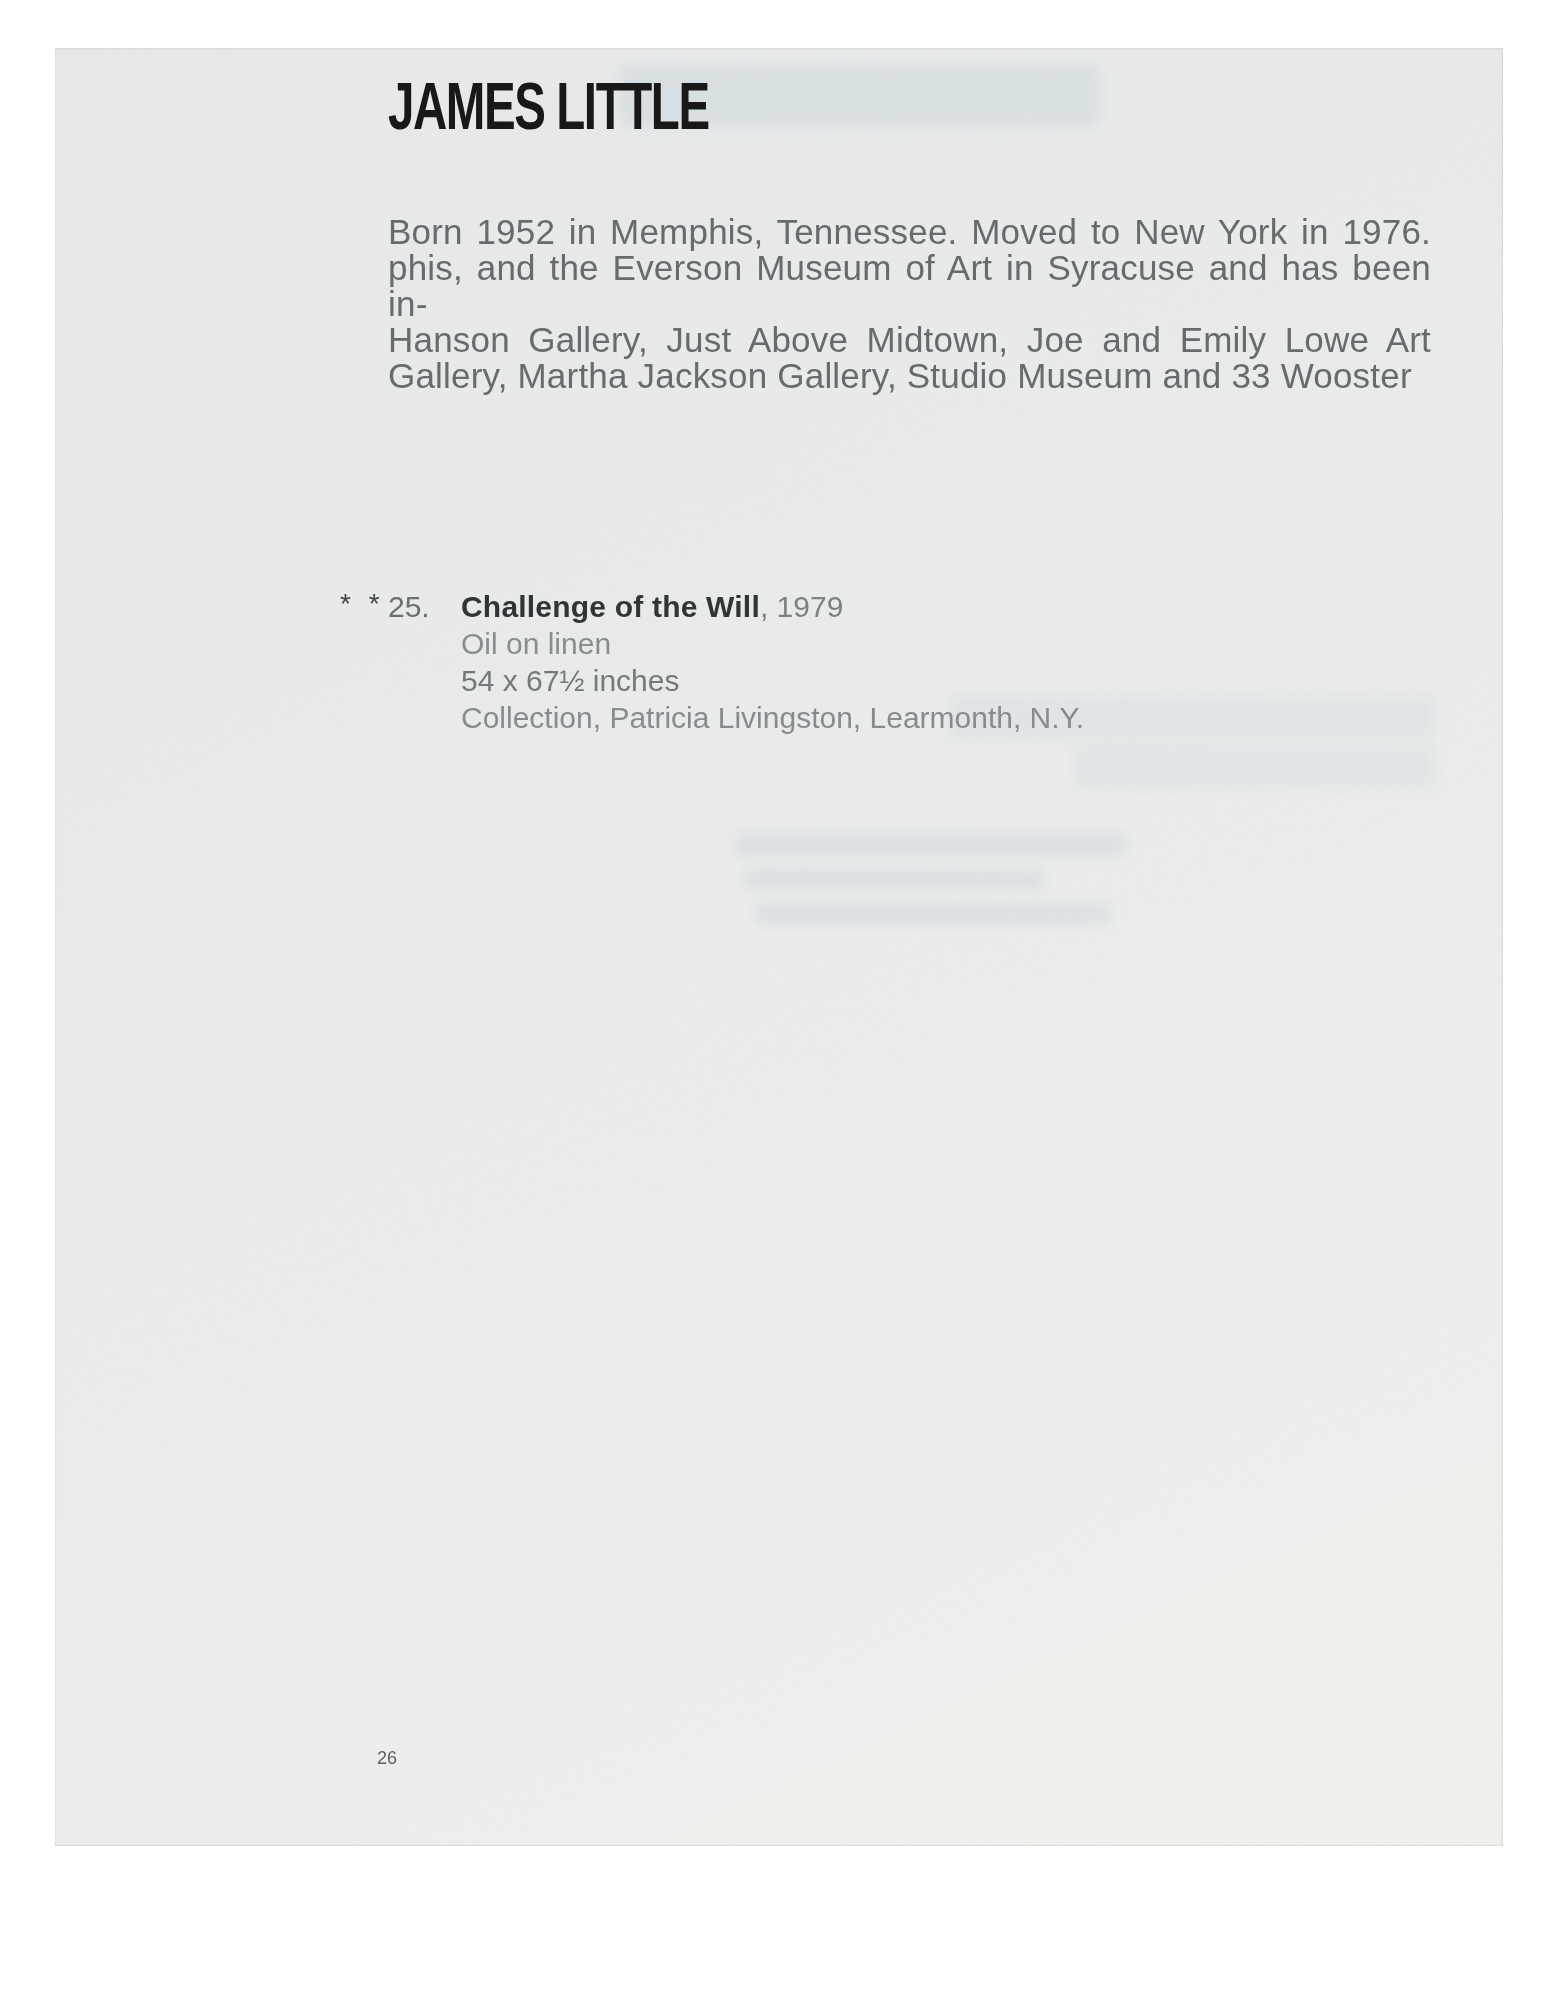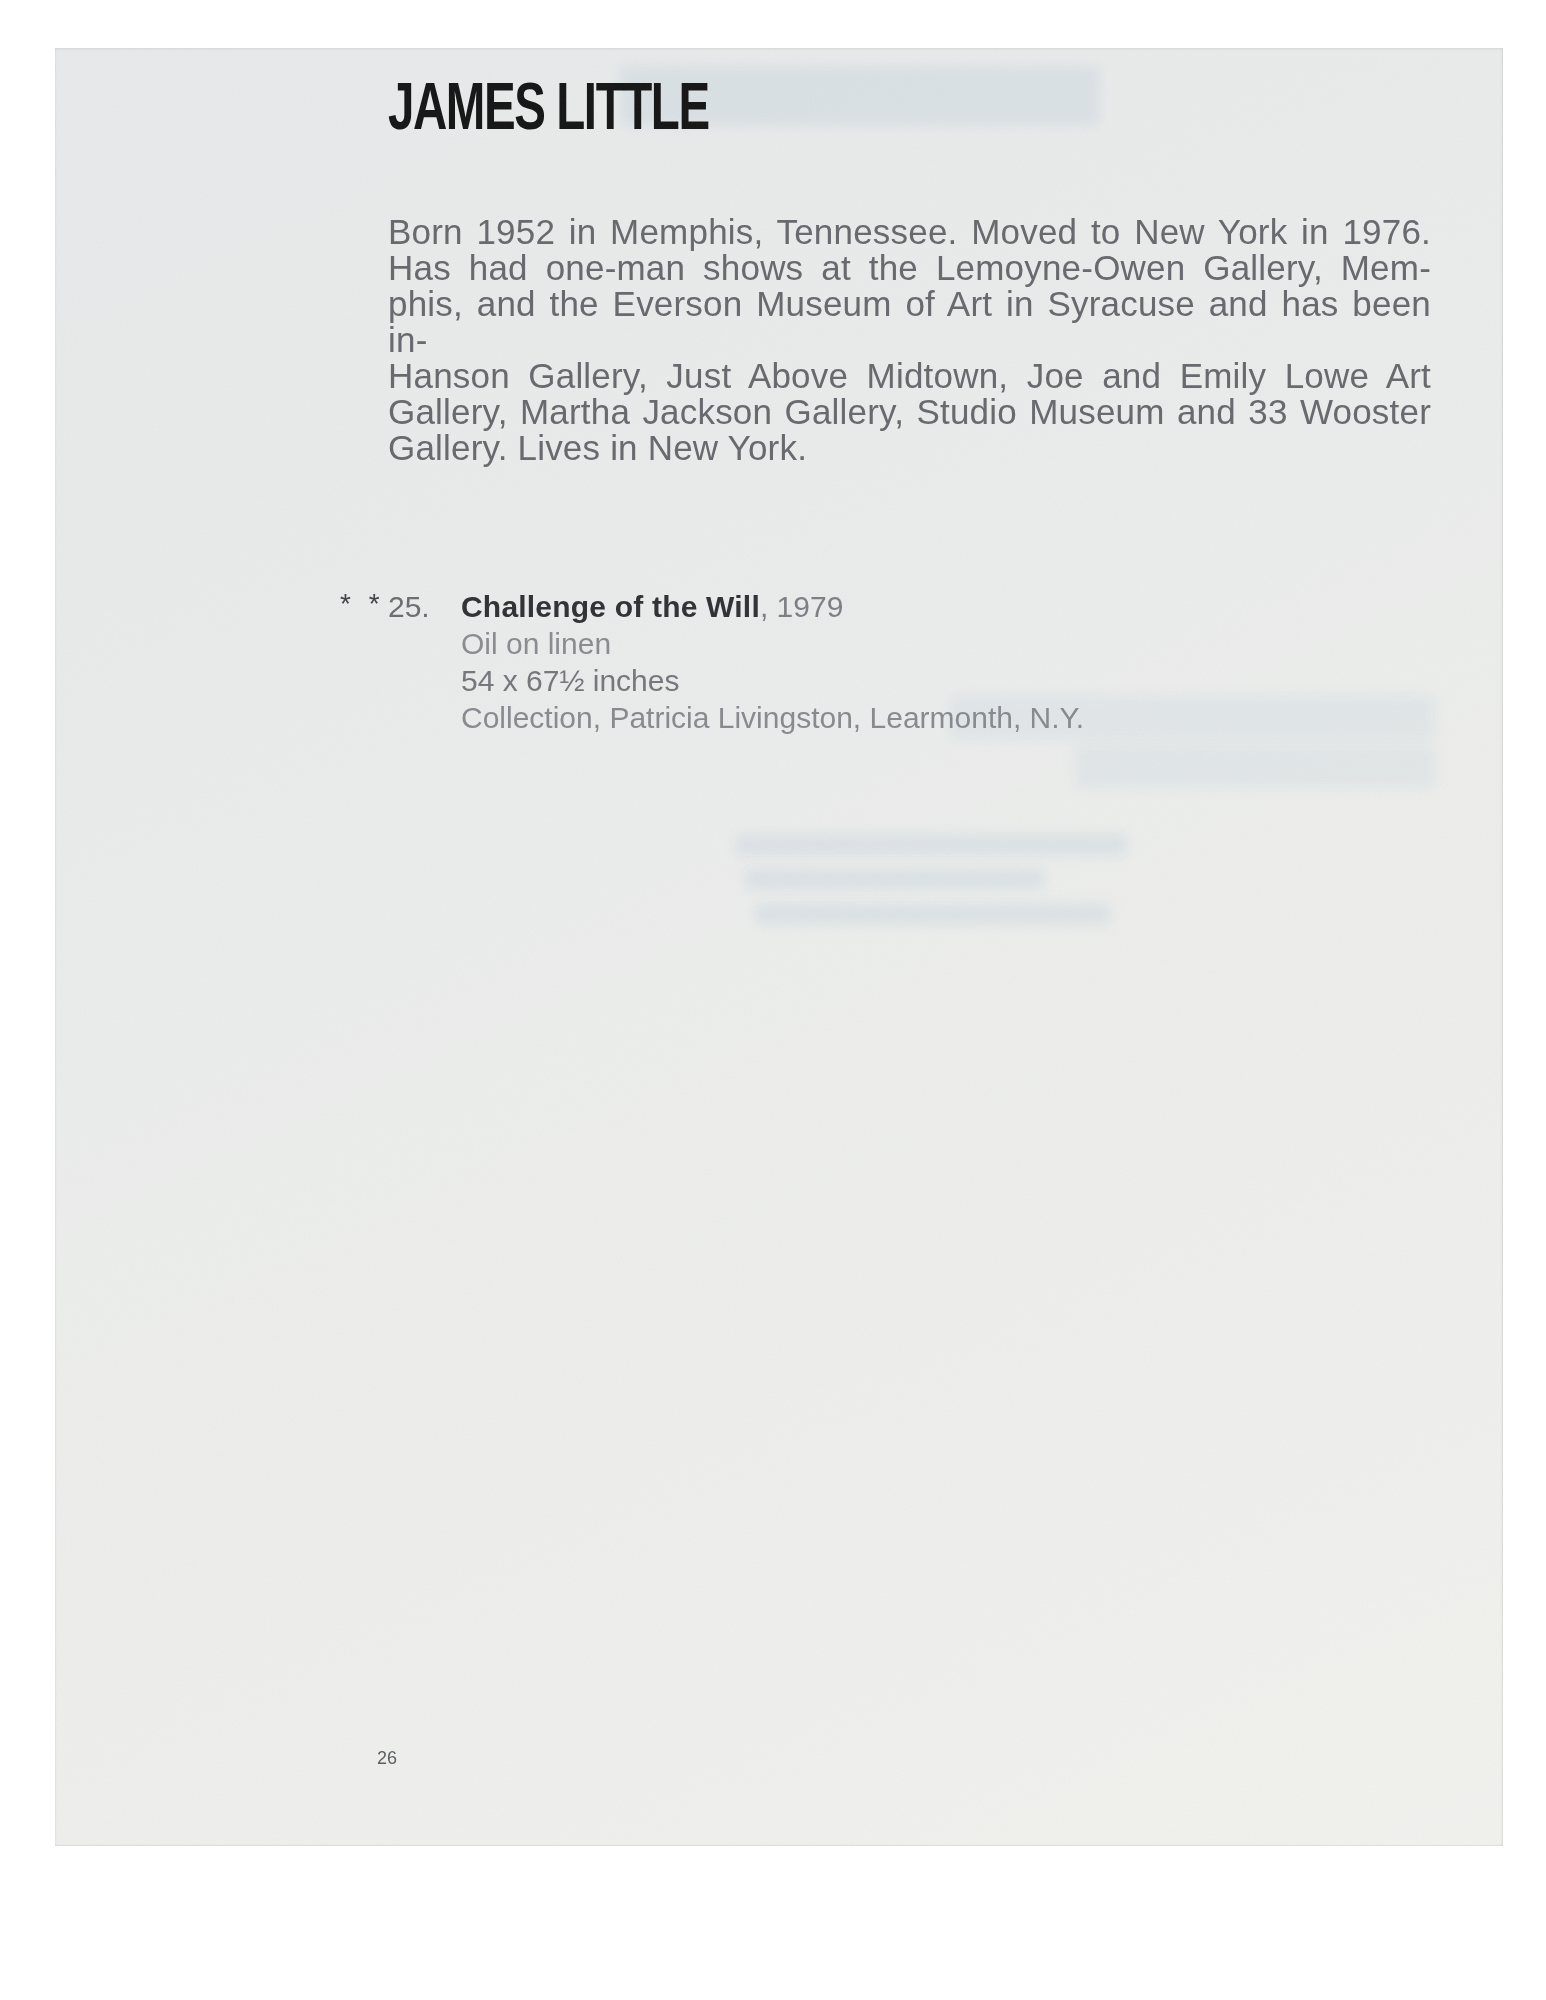--- a/index.html
+++ b/index.html
@@ -139,25 +139,23 @@
     <div class="ghost g-band1"></div>
     <div class="ghost g-band2"></div>
     <div class="ghost g-line1"></div>
     <div class="ghost g-line2"></div>
     <div class="ghost g-line3"></div>
 
     <div class="artist-header">JAMES LITTLE</div>
 
     <div class="bio">
       <div class="bio-line">Born 1952 in Memphis, Tennessee. Moved to New York in 1976.</div>
-      <div class="bio-line">Has had one-man shows at the Lemoyne-Owen Gallery, Mem-</div>
       <div class="bio-line">phis, and the Everson Museum of Art in Syracuse and has been in-</div>
       <div class="bio-line">Hanson Gallery, Just Above Midtown, Joe and Emily Lowe Art</div>
       <div class="bio-line">Gallery, Martha Jackson Gallery, Studio Museum and 33 Wooster</div>
-      <div class="bio-line">Gallery. Lives in New York.</div>
     </div>
 
     <div class="entry">
       <div class="entry-marker">* *</div>
       <div class="entry-number">25.</div>
       <div class="entry-body">
         <div class="entry-title-line">
           <span class="entry-title">Challenge of the Will</span><span class="entry-date">, 1979</span>
         </div>
         <div class="entry-medium">Oil on linen</div>

